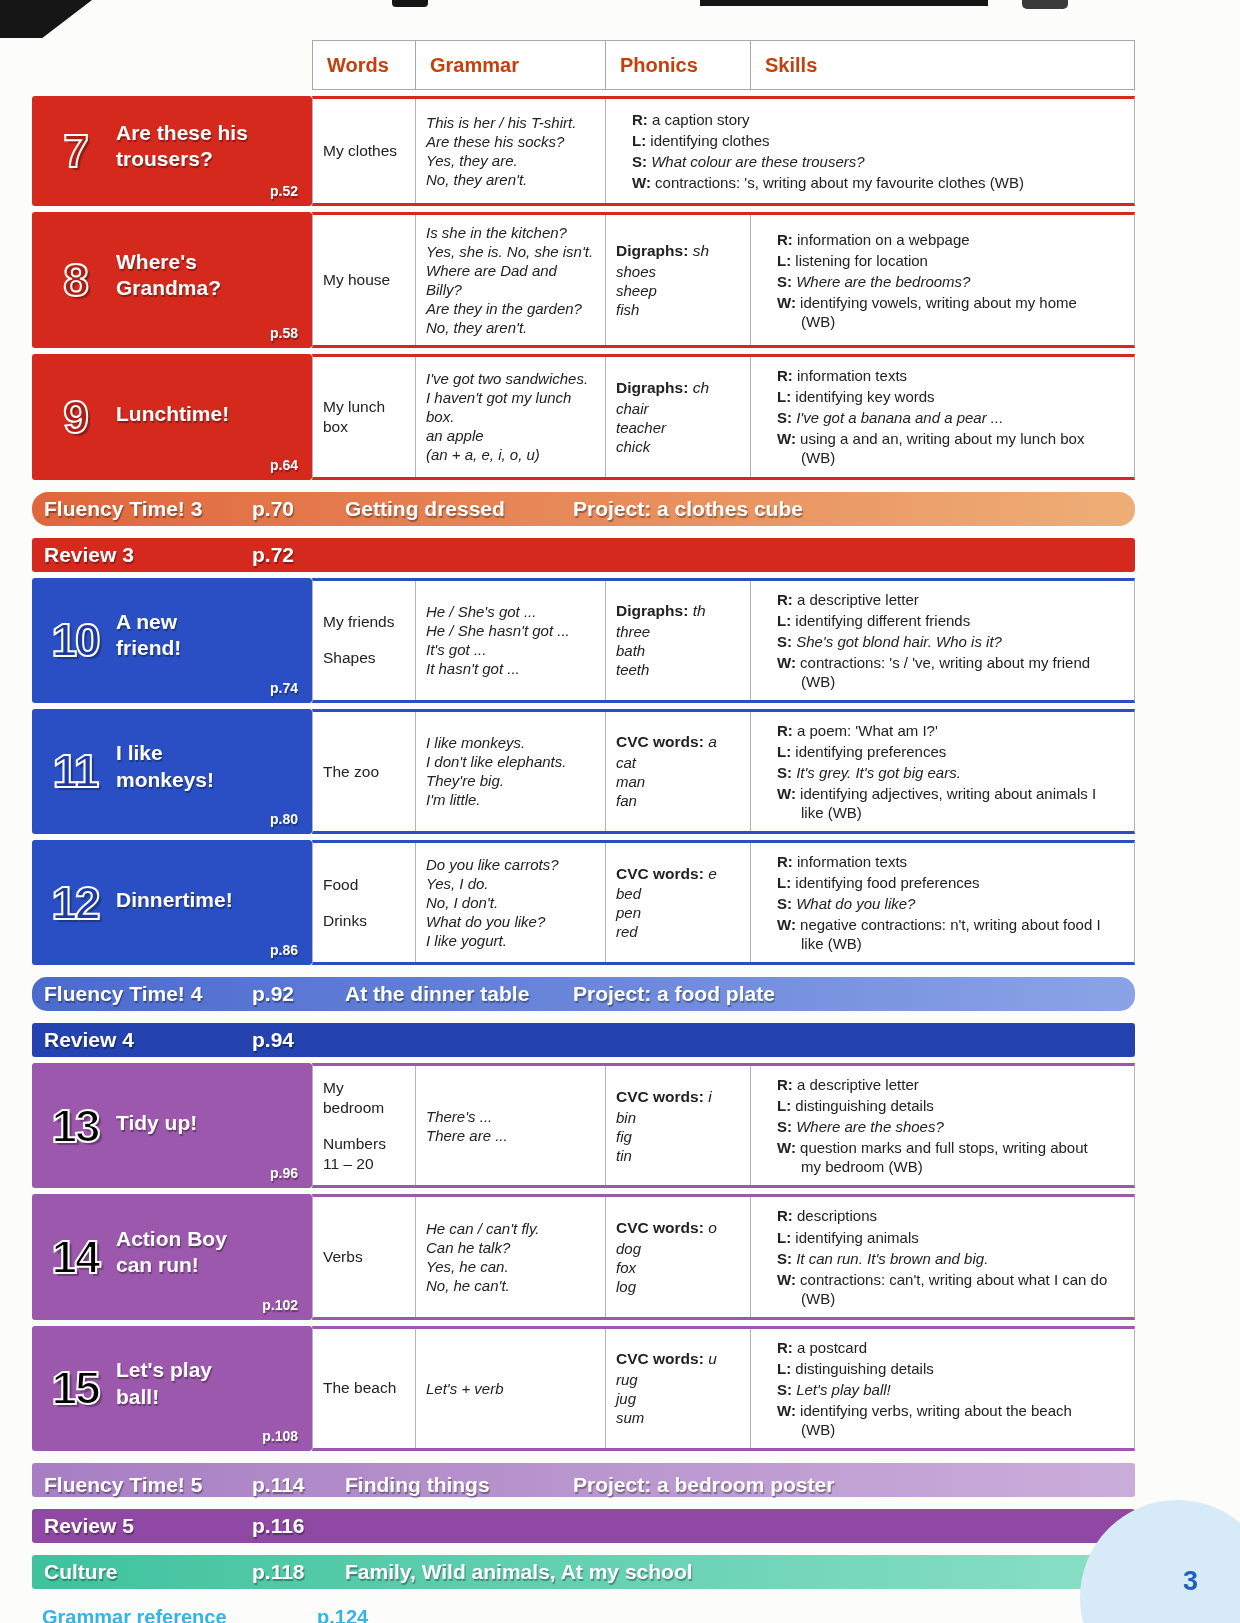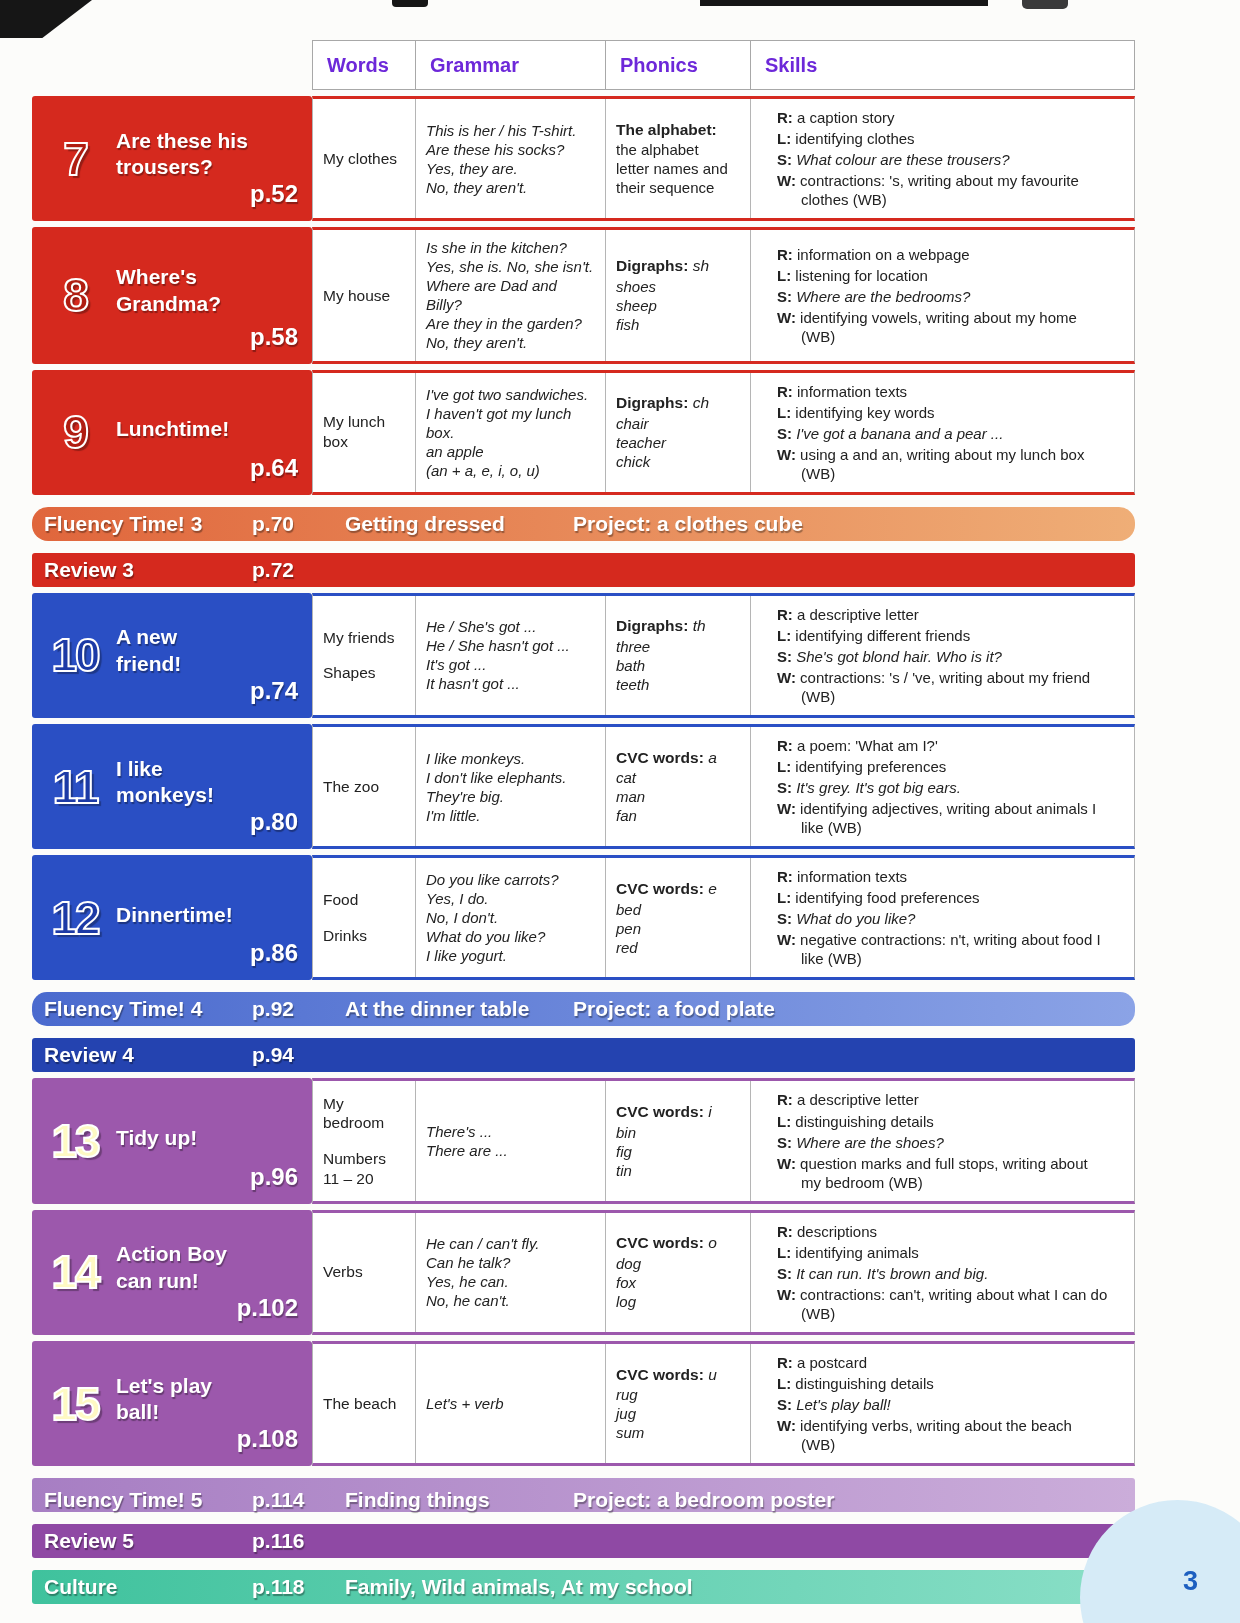--- a/index.html
+++ b/index.html
@@ -11,40 +11,40 @@
   
   .art{position:absolute;background:#161616}
   .art1{left:0;top:0;width:92px;height:38px;clip-path:polygon(0 0,100% 0,46% 100%,0 100%)}
   .art2{left:392px;top:0;width:36px;height:7px;border-radius:0 0 4px 4px}
   .art3{left:700px;top:0;width:288px;height:6px}
   .art4{left:1022px;top:0;width:46px;height:9px;border-radius:0 0 5px 5px;background:#3a3a3a}
 
   
   .header-row{display:flex;margin-left:280px;height:50px;background:#fff;border:1px solid #a8a8a8}
   .h-cell{display:flex;align-items:center;padding-left:14px;font-size:20px;font-weight:bold;
-          color:#6d28d9;border-right:1px solid #a8a8a8}
+          color:#c2410c;border-right:1px solid #a8a8a8}
   .h-cell:last-child{border-right:none}
   .c-words{width:103px}.c-grammar{width:190px}.c-phonics{width:145px}.c-skills{flex:1}
 
   
   .unit-row{display:flex;margin-top:6px;min-height:110px}
   .banner{width:280px;position:relative;color:#fff;border-radius:3px;flex-shrink:0}
   .g-red  .banner{background:var(--red)}
   .g-blue .banner{background:var(--blue)}
   .g-purple .banner{background:var(--purple)}
   .u-num{position:absolute;left:12px;top:50%;transform:translateY(-50%);width:62px;text-align:center;
          font-size:46px;font-weight:bold;letter-spacing:-2px;
          -webkit-text-stroke:2px #ffffff;text-shadow:3px 3px 1px rgba(0,0,0,.3)}
   .g-red .u-num{color:#b01d12}
   .g-blue .u-num{color:#1c3aa6}
-  .g-purple .u-num{color:#fef9c3}
+  .g-purple .u-num{color:#000000}
   .u-title{position:absolute;left:84px;top:50%;transform:translateY(-60%);right:8px;
            font-size:21px;font-weight:bold;line-height:1.25;white-space:pre-line;
            text-shadow:1px 2px 1px rgba(0,0,0,.35)}
-  .u-page{position:absolute;right:14px;bottom:13px;font-size:24px;font-weight:bold;
+  .u-page{position:absolute;right:14px;bottom:7px;font-size:14px;font-weight:bold;
           text-shadow:1px 2px 1px rgba(0,0,0,.35)}
 
   .cells{flex:1;display:flex;background:#fff;border-top:3px solid;border-bottom:3px solid;
          border-left:1px solid #b5b5b5;border-right:1px solid #b5b5b5}
   .g-red  .cells{border-top-color:var(--red);border-bottom-color:var(--red)}
   .g-blue .cells{border-top-color:var(--blue);border-bottom-color:var(--blue)}
   .g-purple .cells{border-top-color:var(--purple);border-bottom-color:var(--purple)}
   .cell{padding:8px 10px;border-right:1px solid #b5b5b5;display:flex;flex-direction:column;
         justify-content:center;font-size:15px;line-height:1.27}
   .cell:last-child{border-right:none}
@@ -106,26 +106,20 @@
       <div class="u-page">p.52</div>
     </div>
     <div class="cells">
       <div class="cell cell-words c-words">
               <div>My clothes</div>
             </div>
       <div class="cell cell-grammar c-grammar">This is her / his T-shirt.
 Are these his socks?
 Yes, they are.
 No, they aren't.</div>
-      <div class="cell c-phonics">
-        <div class="ph-head"><b>The alphabet:</b><span class="ph-sound"></span></div>
-        <div class="ph-ex">the alphabet
-letter names and
-their sequence</div>
-      </div>
       <div class="cell c-skills">
               <div class="skill-line"><span class="sk-label">R: </span><span>a caption story</span></div>
               <div class="skill-line"><span class="sk-label">L: </span><span>identifying clothes</span></div>
               <div class="skill-line"><span class="sk-label">S: </span><span class="it">What colour are these trousers?</span></div>
               <div class="skill-line"><span class="sk-label">W: </span><span>contractions: 's, writing about my favourite clothes (WB)</span></div>
             </div>
     </div>
   </div>
         <div class="unit-row">
     <div class="banner">

